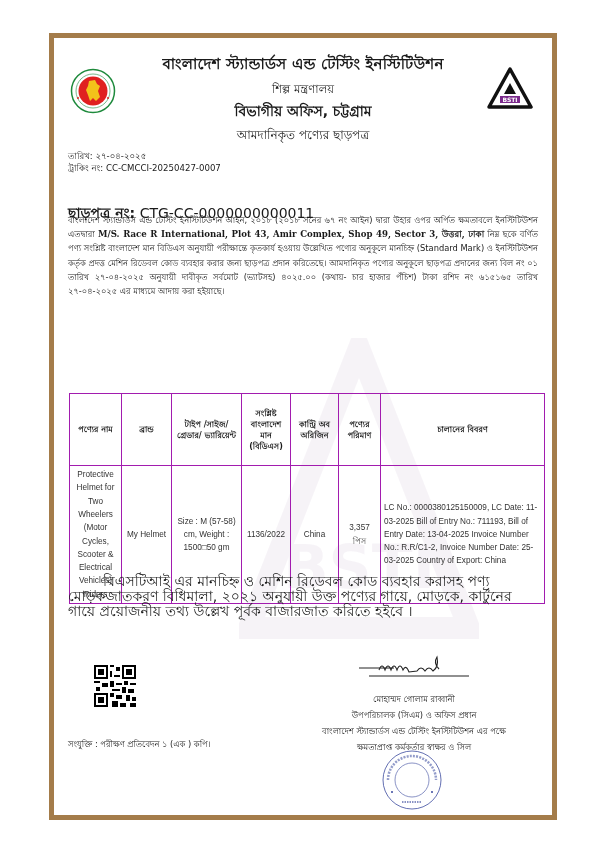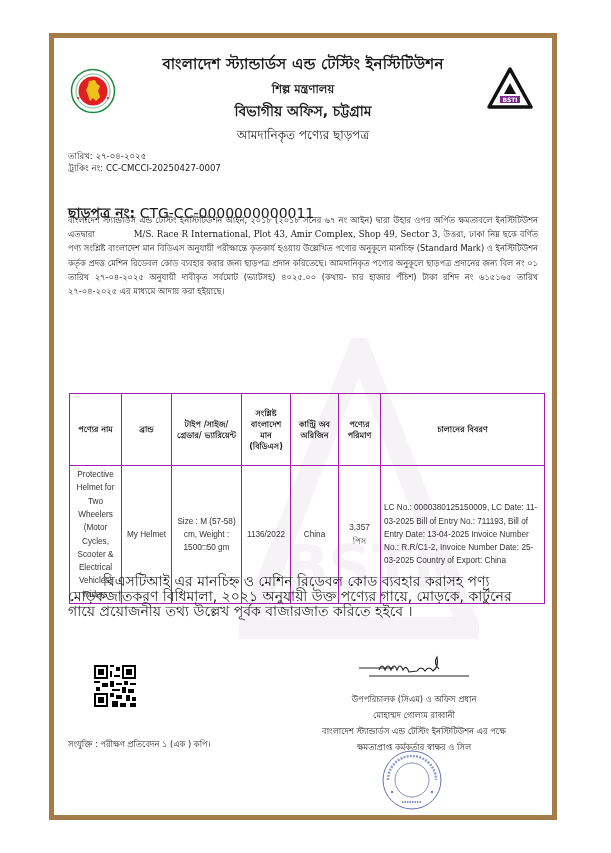--- a/index.html
+++ b/index.html
@@ -6,30 +6,30 @@
     body { width: 611px; height: 853px; position: relative; overflow: hidden;
            font-family: "DejaVu Sans", sans-serif; color: #1a1a1a; }
     .frame { position: absolute; left: 49px; top: 33px; width: 498px; height: 777px;
              border: 5px solid #a47c4a; background: #ffffff; }
     .watermark { position: absolute; left: 185px; top: 300px; width: 240px; height: 310px;
                  opacity: 0.06; pointer-events: none; }
     .logo-left { position: absolute; left: 16px; top: 30px; width: 46px; height: 46px; }
     .logo-right { position: absolute; left: 433px; top: 28px; width: 46px; height: 46px; }
     .hdr { position: absolute; left: 0; right: 0; top: 14px; text-align: center; }
     .hdr .t1 { font-size: 15px; font-weight: bold; letter-spacing: 0.2px; text-align: center; }
-    .hdr .t2 { font-size: 11.5px; font-weight: bold; margin-top: 4px; }
+    .hdr .t2 { font-size: 11.5px; font-weight: normal; margin-top: 4px; }
     .hdr .t3 { font-size: 14px; font-weight: bold; margin-top: 0; }
     .doc-title { position: absolute; left: 0; right: 0; top: 88px; text-align: center; font-size: 12px; }
     .meta { position: absolute; left: 14px; right: 14px; top: 112px; font-size: 8.6px; }
     .meta .row { display: flex; justify-content: space-between; height: 12px; }
     .cc { position: absolute; left: 14px; top: 164px; font-size: 14px; }
     .cc b { font-weight: bold; }
     .para { position: absolute; left: 14px; right: 14px; top: 175px; font-size: 8.3px;
             line-height: 14.2px; text-align: justify; }
-    .para b { font-weight: normal; font-family: "DejaVu Serif", serif; font-size: 8.6px; margin-left: 36px; }
+    .para b { font-weight: bold; font-family: "DejaVu Serif", serif; font-size: 8.6px; }
     table.items { position: absolute; left: 15px; top: 355px; width: 476px;
                   border-collapse: collapse; font-size: 8.2px; }
     table.items th, table.items td { border: 1px solid #a21caf; text-align: center; vertical-align: middle;
                   padding: 2px 3px; }
     table.items th { height: 67px; font-weight: bold; font-size: 8px; line-height: 11px; }
     table.items td { font-family: Liberation Sans, sans-serif; font-size: 8.2px; line-height: 13.3px; color: #333; }
     table.items td.desc { text-align: left; }
     .note { position: absolute; left: 14px; right: 14px; top: 536px; font-size: 14px;
             line-height: 15px; text-indent: 35px; }
     .qr { position: absolute; left: 40px; top: 627px; width: 42px; height: 42px; }
@@ -168,22 +168,22 @@
   </svg>
 
   <div class="attach">সংযুক্তি : পরীক্ষণ প্রতিবেদন ১ (এক ) কপি।</div>
 
   <div class="sign">
     <svg class="sigimg" viewBox="0 0 130 38">
       <path d="M10 20 L45 20" stroke="#222" stroke-width="1"></path>
       <path d="M30 22 q3 -8 6 0 q3 -8 6 0 q3 -8 6 0 q3 -8 6 0 q3 -6 6 2 l8 -1 q4 -6 8 0 q4 -6 8 0 q6 -4 4 -14 q-4 6 2 12" fill="none" stroke="#222" stroke-width="1.1"></path>
       <path d="M20 28 L120 28" stroke="#222" stroke-width="1.2"></path>
     </svg>
+    <div>মোহাম্মদ গোলাম রাব্বানী</div>
     <div>উপপরিচালক (সিএম) ও অফিস প্রধান</div>
-    <div>মোহাম্মদ গোলাম রাব্বানী</div>
     <div>বাংলাদেশ স্ট্যান্ডার্ডস এন্ড টেস্টিং ইনস্টিটিউশন এর পক্ষে</div>
     <div>ক্ষমতাপ্রাপ্ত কর্মকর্তার স্বাক্ষর ও সিল</div>
   </div>
 
   <svg class="seal" viewBox="0 0 64 64">
     <circle cx="32" cy="32" r="29" fill="none" stroke="#3b4a9e" stroke-width="0.8"></circle>
     <circle cx="32" cy="32" r="17" fill="none" stroke="#3b4a9e" stroke-width="0.6"></circle>
     <path d="M8 32 A24 24 0 0 1 56 32" fill="none" stroke="#3b4a9e" stroke-width="2.5" stroke-dasharray="2 1.2" opacity="0.55"></path>
     <circle cx="12" cy="44" r="1" fill="#3b4a9e"></circle>
     <circle cx="52" cy="44" r="1" fill="#3b4a9e"></circle>

